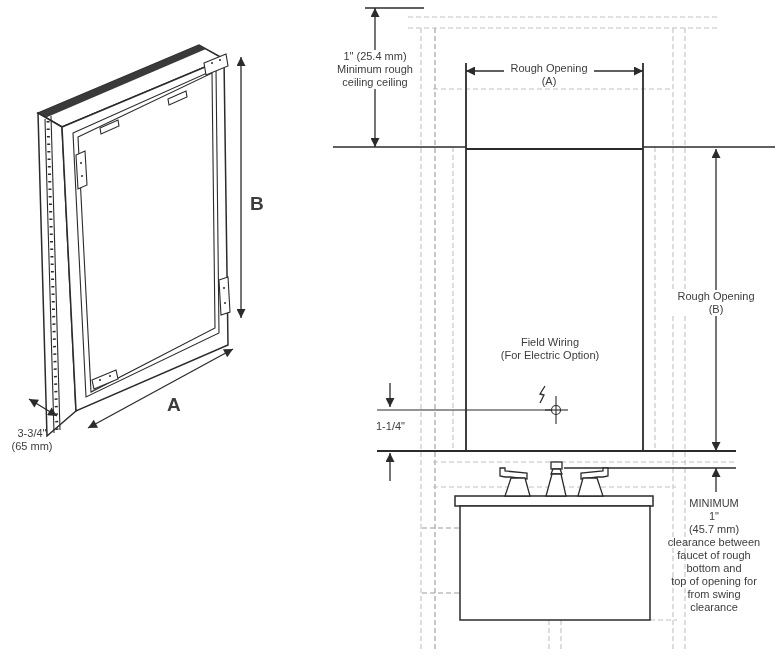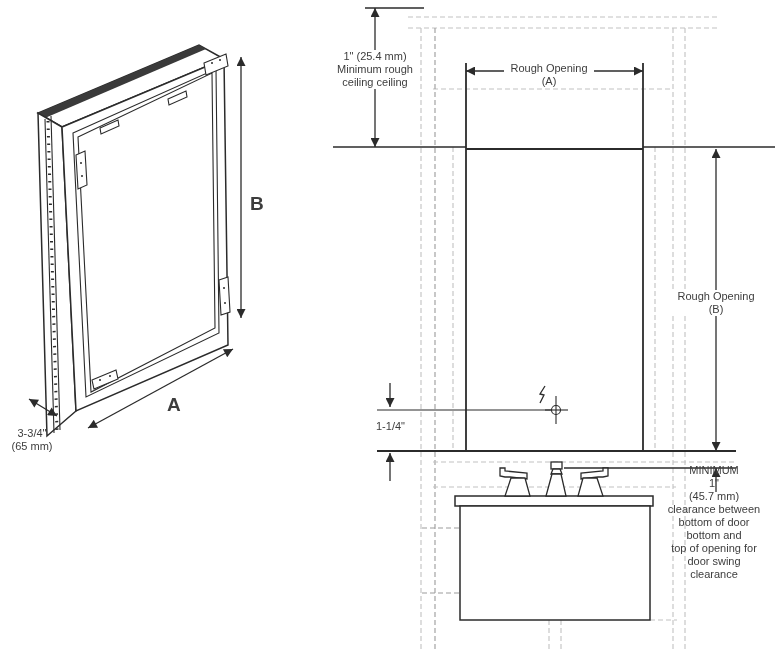--- a/index.html
+++ b/index.html
@@ -136,34 +136,38 @@
 <div class="note bg" style="left:504px;top:62px;width:90px;">
   <div>Rough Opening</div>
   <div>(A)</div>
 </div>
 
 <div class="note bg" style="left:666px;top:290px;width:100px;">
   <div>Rough Opening</div>
   <div>(B)</div>
 </div>
 
+<div class="note" style="left:485px;top:336px;width:130px;">
+  <div>Field Wiring</div>
+  <div>(For Electric Option)</div>
+</div>
 
 <div class="note" style="left:376px;top:420px;width:42px;text-align:left;">
   <div>1-1/4"</div>
 </div>
 
-<div class="note" style="left:653px;top:464px;width:122px;">
+<div class="note" style="left:653px;top:497px;width:122px;">
   <div>MINIMUM</div>
   <div>1"</div>
   <div>(45.7 mm)</div>
   <div>clearance between</div>
-  <div>bottom of door</div>
+  <div>faucet of rough</div>
   <div>bottom and</div>
   <div>top of opening for</div>
-  <div>door swing</div>
+  <div>from swing</div>
   <div>clearance</div>
 </div>
 
 <div class="biglab" style="left:250px;top:193px;">B</div>
 <div class="biglab" style="left:167px;top:394px;">A</div>
 
 <div class="note" style="left:0px;top:427px;width:64px;">
   <div>3-3/4"</div>
   <div>(65 mm)</div>
 </div>

